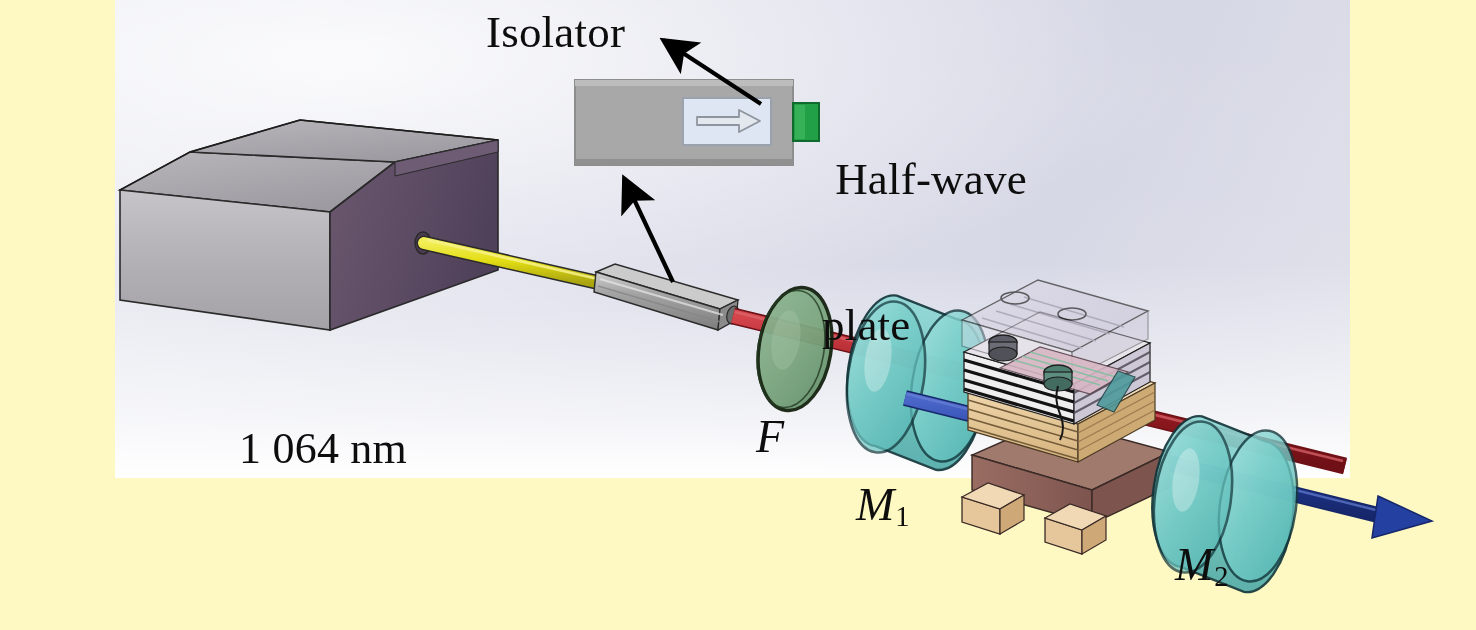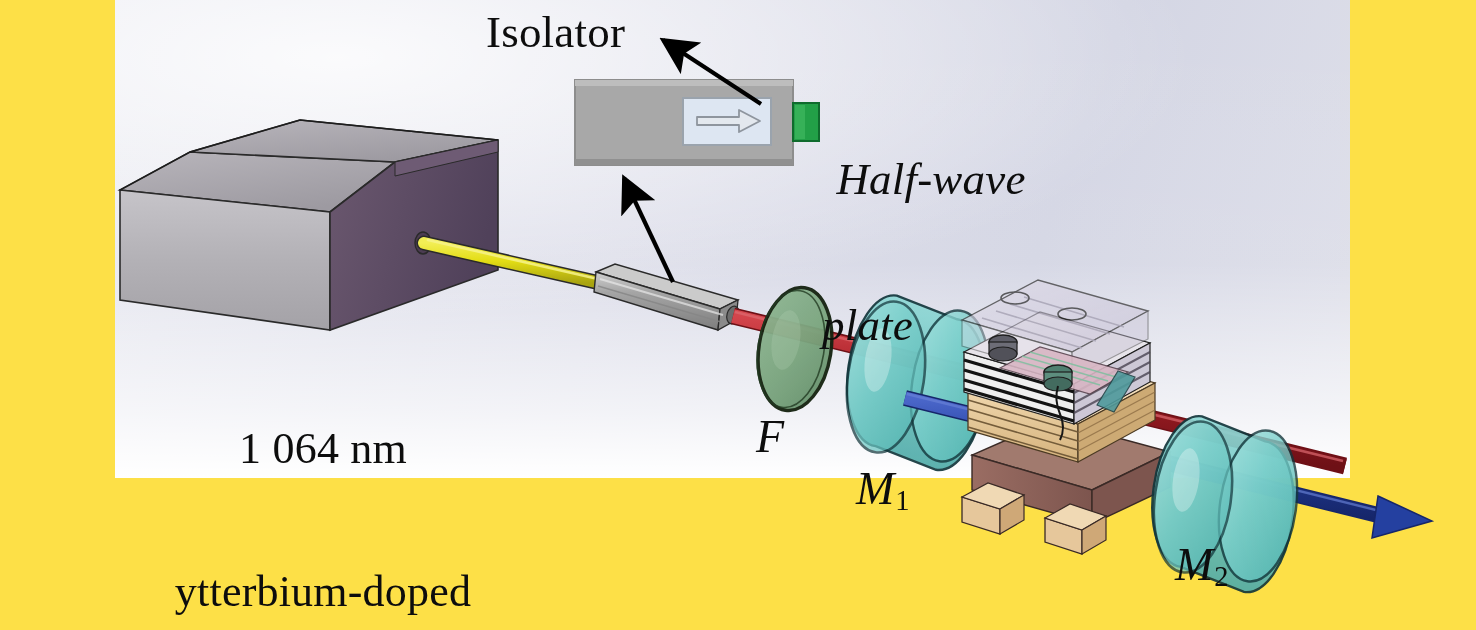--- a/index.html
+++ b/index.html
@@ -4,21 +4,21 @@
 <style>
   html, body {
     margin: 0;
     padding: 0;
     background: #ffffff;
   }
   #stage {
     position: relative;
     width: 1476px;
     height: 630px;
-    background: #fde047;
+    background: #fef9c3;
     overflow: hidden;
     font-family: "Liberation Serif", "DejaVu Serif", serif;
   }
   
   #cad-bg {
     position: absolute;
     left: 115px;
     top: 0px;
     width: 1235px;
     height: 478px;
@@ -40,30 +40,30 @@
 
   
   .lbl {
     position: absolute;
     color: #0d0d0d;
     line-height: 1.08;
     white-space: pre;
     letter-spacing: 0.2px;
   }
   #lbl-isolator   { left: 486px; top: 8px;   font-size: 45px; }
-  #lbl-halfwave   { left: 822px; top: 58px;  font-size: 45px; text-align: left; font-style: italic; }
+  #lbl-halfwave   { left: 822px; top: 58px;  font-size: 45px; text-align: left; }
   #lbl-halfwave .l2 { display:block; text-align:left; width: 218px; }
   #lbl-halfwave .l1 { display:block; text-align:center; width: 218px; }
   #lbl-mgo        { left: 1013px; top: 302px; font-size: 45px; }
   #lbl-laser      { left: 104px; top: 330px; width: 438px; font-size: 44px; text-align: center; }
   #lbl-laser span { display: block; }
   .mathlbl { position:absolute; font-style: italic; color:#0d0d0d; font-size: 46px; }
   .mathlbl sub { font-size: 0.62em; font-style: normal; vertical-align: -0.22em; padding-left: 1px; }
   #lbl-F  { left: 756px;  top: 410px; }
-  #lbl-M1 { left: 856px;  top: 462px; }
+  #lbl-M1 { left: 856px;  top: 478px; }
   #lbl-M2 { left: 1175px; top: 538px; }
 </style>
 </head>
 <body>
 
 <div id="stage">
 
   <div id="cad-bg"></div>
 
   <svg class="svgwrap" viewBox="0 0 1476 630">
@@ -299,21 +299,20 @@
   <div class="lbl" id="lbl-isolator">Isolator</div>
 
   <div class="lbl" id="lbl-halfwave">
     <span class="l1">Half-wave</span>
     <span class="l2">plate</span>
   </div>
 
 
   <div class="lbl" id="lbl-laser">
     <span>1 064 nm</span>
-    <span>ytterbium-doped</span>
     
   </div>
 
   <div class="mathlbl" id="lbl-F"><span>F</span></div>
 
   <div class="mathlbl" id="lbl-M1"><span>M</span><sub>1</sub></div>
 
   <div class="mathlbl" id="lbl-M2"><span>M</span><sub>2</sub></div>
 
 </div>

